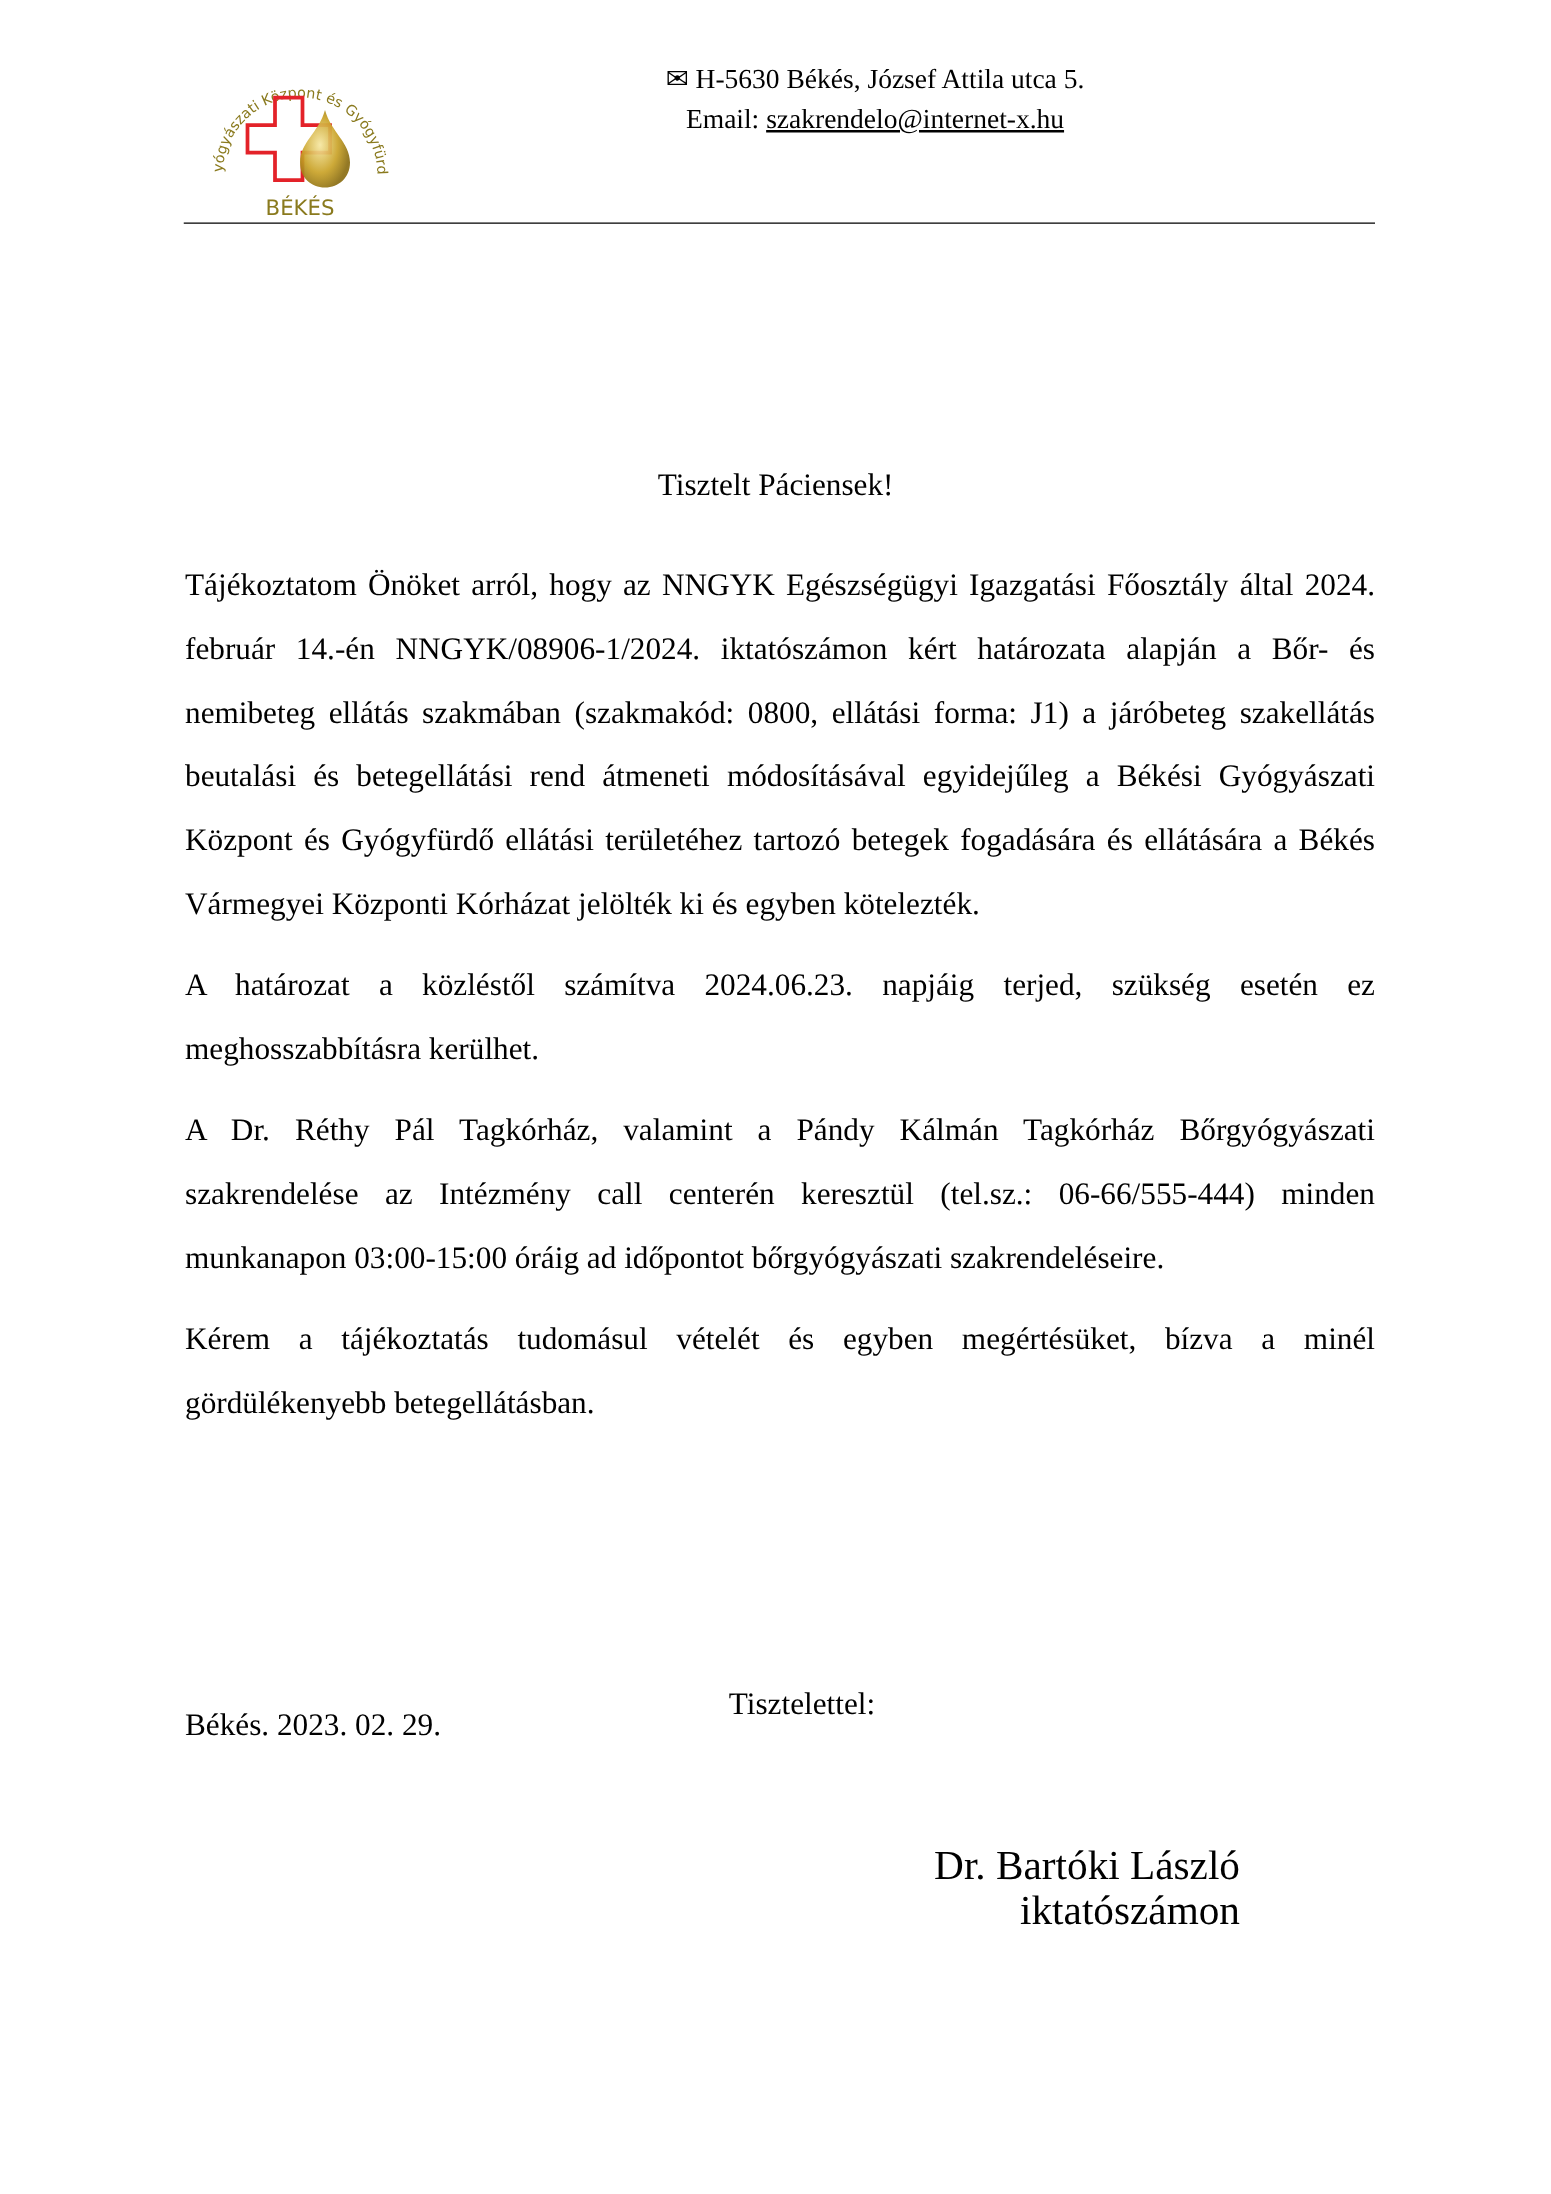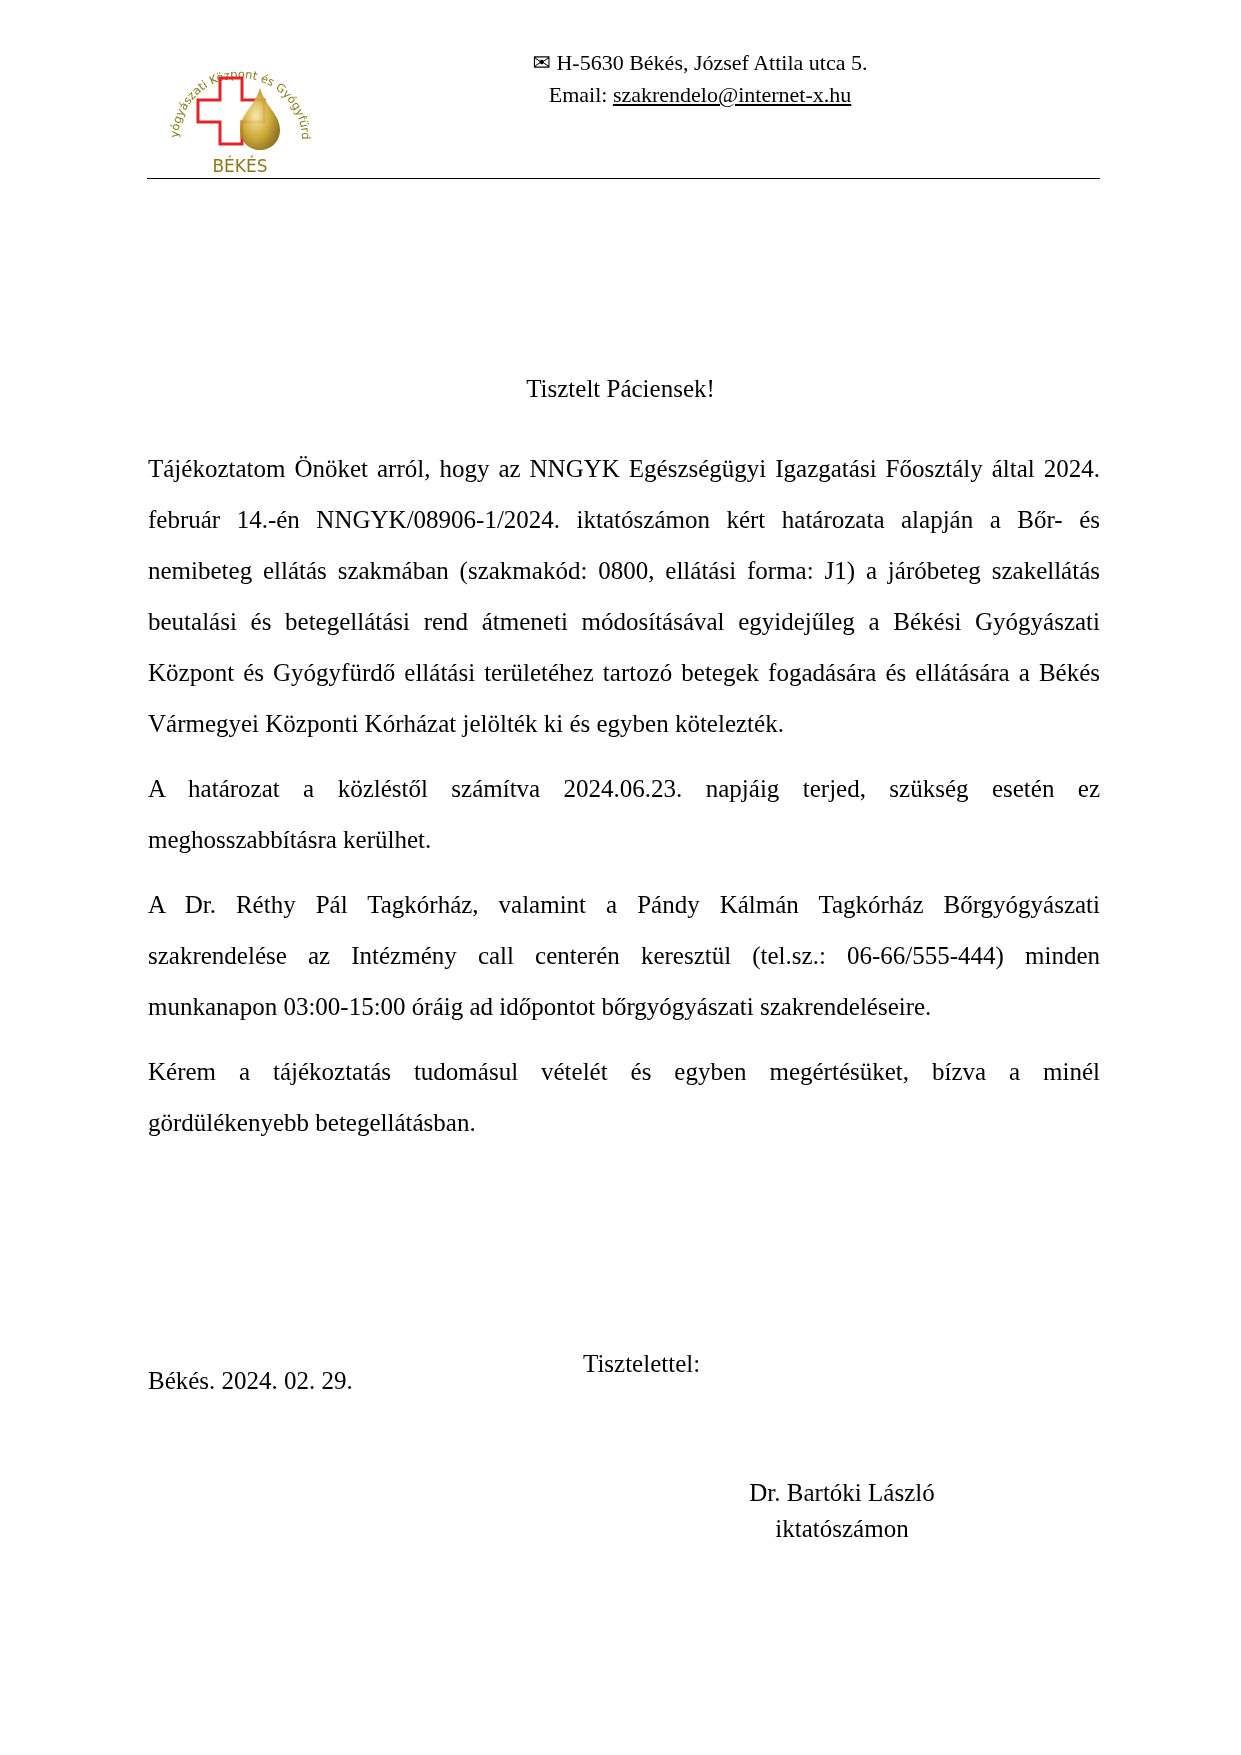--- a/index.html
+++ b/index.html
@@ -9,21 +9,21 @@
   .header-text { position:absolute; left:430px; top:47px; width:540px; text-align:center;
                  font-size:22px; line-height:32px; }
   .header-text .org { font-weight:bold; }
   .header-text a { color:#000000; text-decoration:underline; }
   .rule { position:absolute; left:147px; top:178px; width:953px; height:0; border-top:1.5px solid #000; }
   .greeting { position:absolute; left:0; width:1241px; top:340px; text-align:center; font-size:25px;margin-top:35px; }
   .body { position:absolute; left:148px; top:443px; width:952px; font-size:25px; line-height:51px; text-align:justify; }
   .body p { margin:0 0 14px 0; }
   .date { position:absolute; left:148px; top:1367px; font-size:25px; }
   .closing { position:absolute; left:583px; top:1350px; font-size:25px; }
-  .sig { position:absolute; left:712px; top:1475px; width:260px; text-align:center; font-size:25px; line-height:36px; }
+  .sig { position:absolute; left:732px; top:1475px; width:260px; text-align:right; font-size:33px; line-height:36px; }
 </style>
 </head>
 <body>
 
 <div class="logo">
   <svg width="160" height="130" viewBox="0 0 160 130">
     <defs>
       <path id="arcPath" d="M 18 92 A 62 62 0 1 1 142 92"></path>
       <radialGradient id="dropGrad" cx="40%" cy="45%" r="60%">
         <stop offset="0%" stop-color="#f6e7a1"></stop>
@@ -55,18 +55,18 @@
 
 <div class="greeting">Tisztelt Páciensek!</div>
 
 <div class="body">
   <p>Tájékoztatom Önöket arról, hogy az NNGYK Egészségügyi Igazgatási Főosztály által 2024. február 14.-én NNGYK/08906-1/2024. iktatószámon kért határozata alapján a Bőr- és nemibeteg ellátás szakmában (szakmakód: 0800, ellátási forma: J1) a járóbeteg szakellátás beutalási és betegellátási rend átmeneti módosításával egyidejűleg a Békési Gyógyászati Központ és Gyógyfürdő ellátási területéhez tartozó betegek fogadására és ellátására a Békés Vármegyei Központi Kórházat jelölték ki és egyben kötelezték.</p>
   <p>A határozat a közléstől számítva 2024.06.23. napjáig terjed, szükség esetén ez meghosszabbításra kerülhet.</p>
   <p>A Dr. Réthy Pál Tagkórház, valamint a Pándy Kálmán Tagkórház Bőrgyógyászati szakrendelése az Intézmény call centerén keresztül (tel.sz.: 06-66/555-444) minden munkanapon 03:00-15:00 óráig ad időpontot bőrgyógyászati szakrendeléseire.</p>
   <p>Kérem a tájékoztatás tudomásul vételét és egyben megértésüket, bízva a minél gördülékenyebb betegellátásban.</p>
 </div>
 
-<div class="date">Békés. 2024. 02. 29.</div>
+<div class="date">Békés. 2023. 02. 29.</div>
 <div class="closing">Tisztelettel:</div>
 <div class="sig">
   <div>Dr. Bartóki László</div>
   <div>iktatószámon</div>
 </div>
 
 </body></html>

